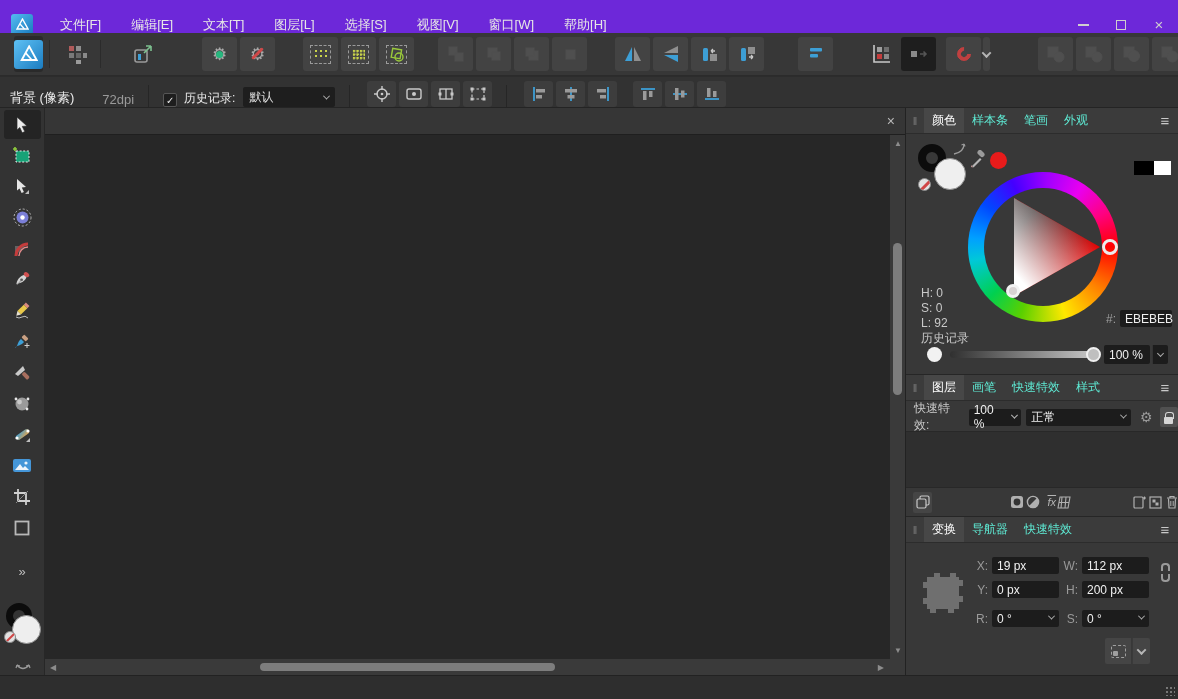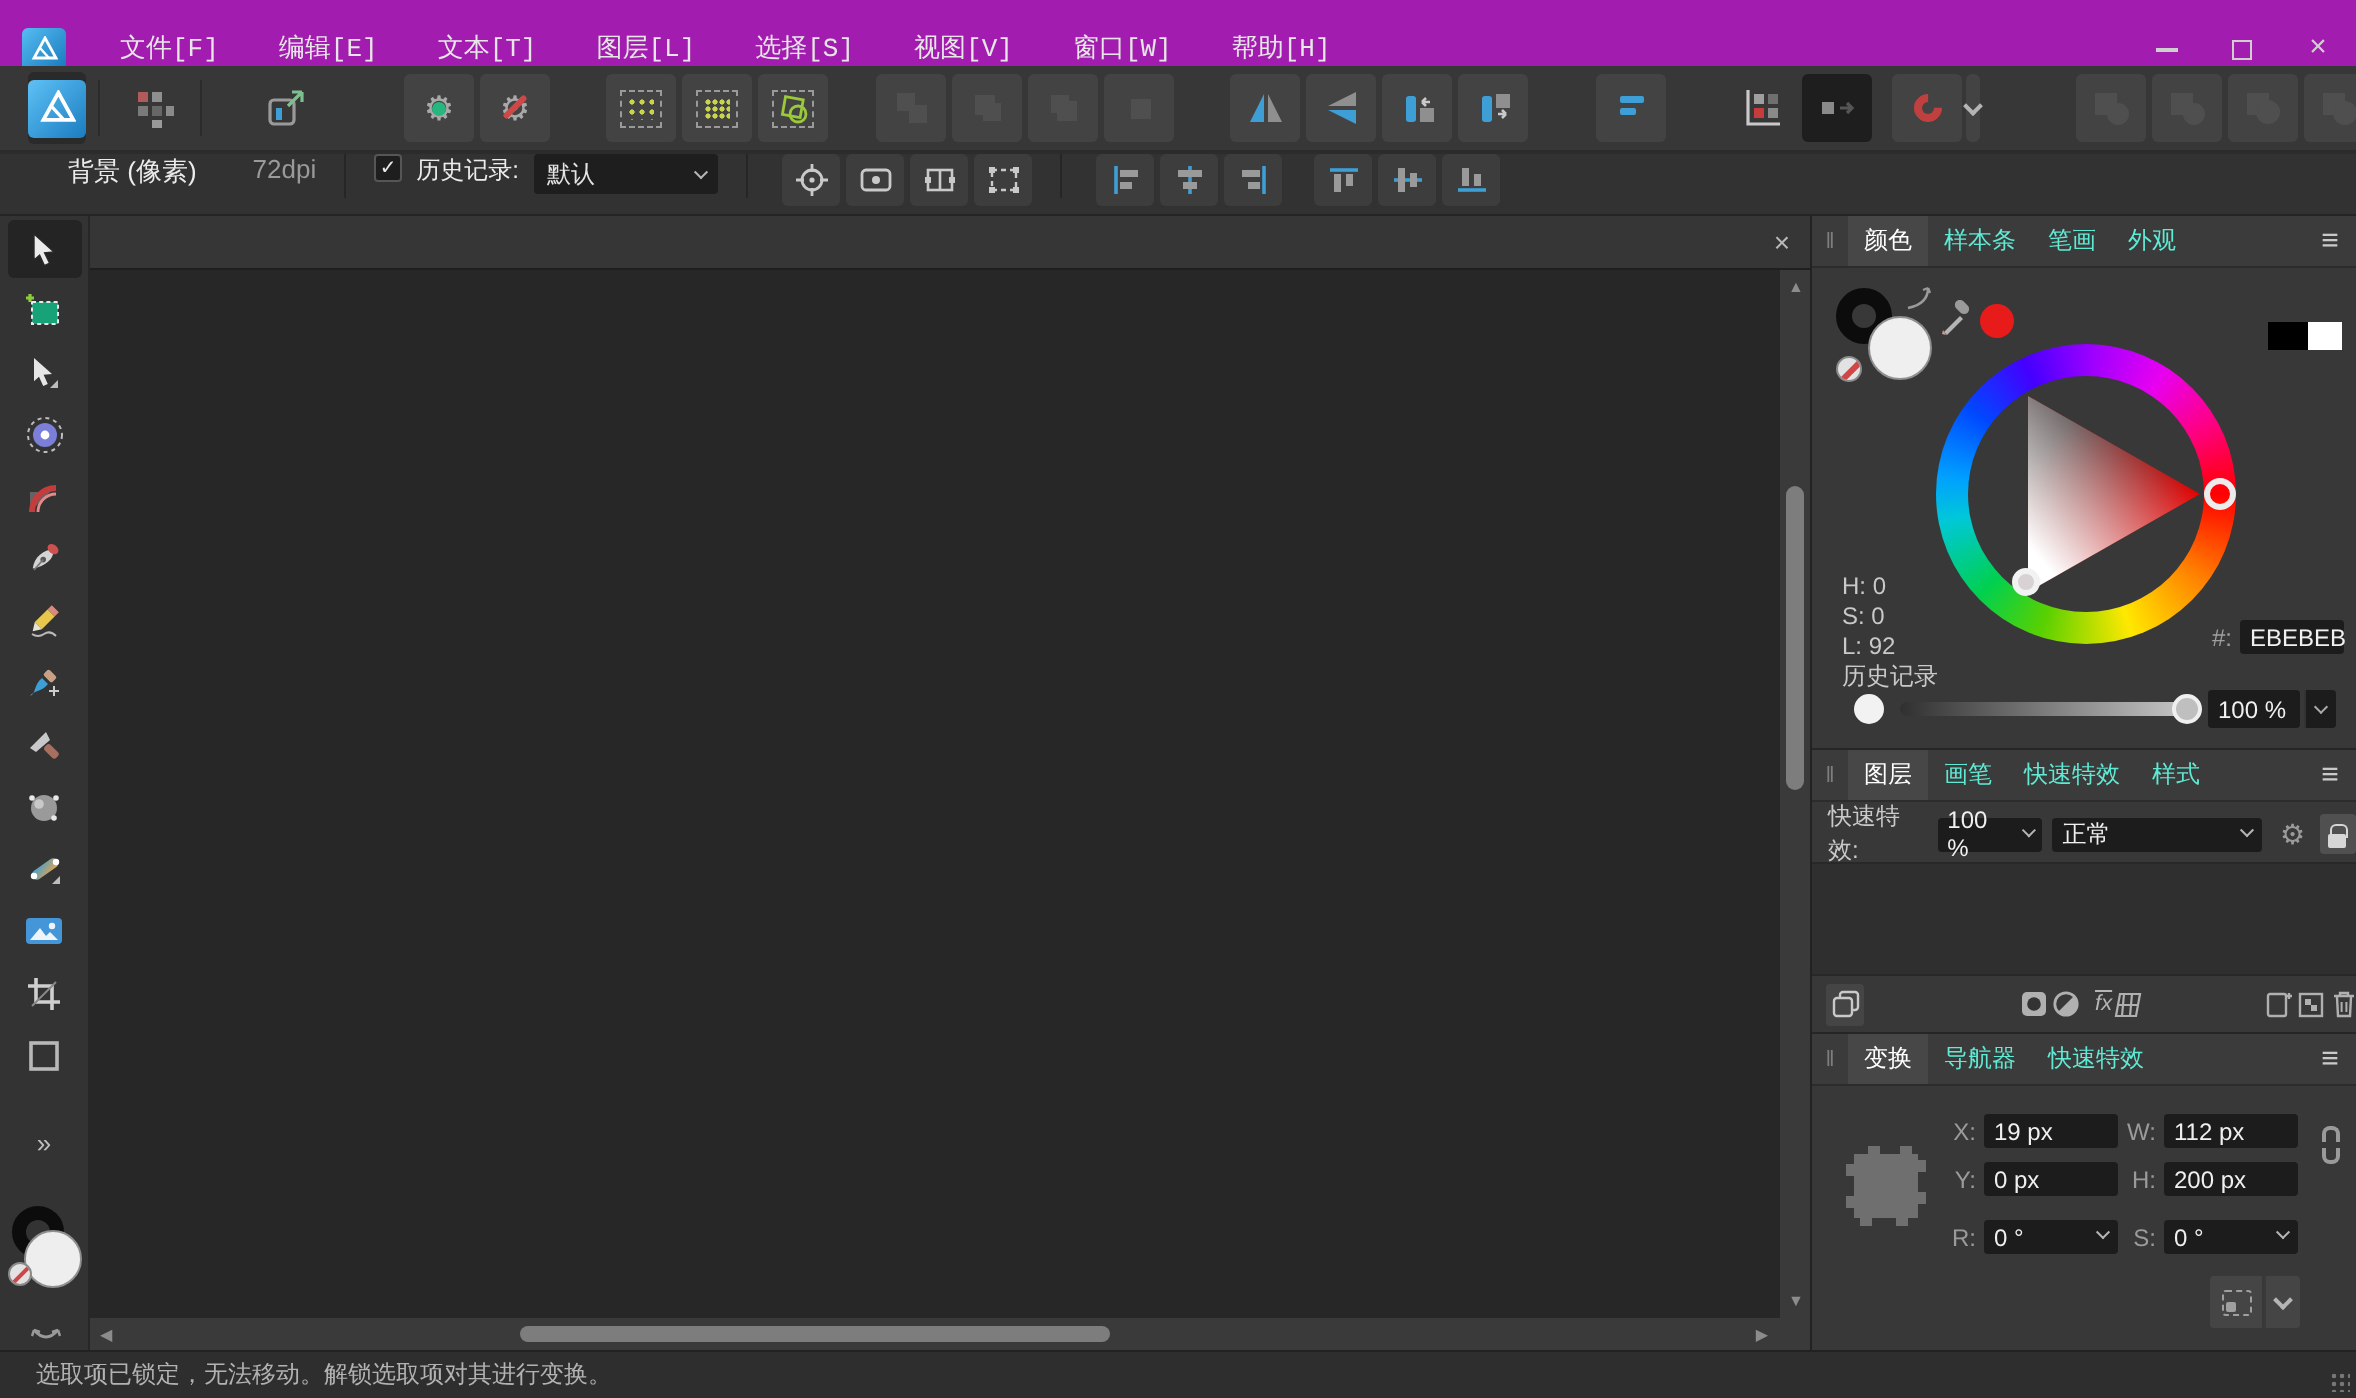--- a/index.html
+++ b/index.html
@@ -3,21 +3,21 @@
 <meta charset="utf-8">
 <style>
   * { margin:0; padding:0; box-sizing:border-box; }
   html,body { width:1178px; height:699px; overflow:hidden; }
   body {
     font-family:"Liberation Sans","DejaVu Sans",sans-serif;
     background:#2c2c2c; color:#ddd; font-size:13px; position:relative;
     -webkit-user-select:none; user-select:none;
   }
   
-  .titlebar { position:absolute; top:0; left:0; right:0; height:49px; background:#a21caf; display:flex; align-items:center;font-family:Liberation Mono, monospace; }
+  .titlebar { position:absolute; top:0; left:0; right:0; height:49px; background:#6d28d9; display:flex; align-items:center; }
   .app-logo-sm { width:22px; height:22px; margin:0 12px 0 11px; border-radius:3px; background:linear-gradient(135deg,#56bdf2 0%,#1677bc 100%); display:flex; align-items:center; justify-content:center; }
   .menu-item { padding:0 15px; height:33px; line-height:33px; color:#e6e6e6; font-size:13px; cursor:default; }
   .win-controls { margin-left:auto; display:flex; height:33px; }
   .win-btn { width:38px; height:33px; display:flex; align-items:center; justify-content:center; color:#cfcfcf; font-size:15px; }
   .glyph-min { width:11px; height:2px; background:#cfcfcf; display:block; }
   .glyph-max { width:10px; height:10px; border:1.5px solid #cfcfcf; display:block; }
   
   .toolbar { position:absolute; top:33px; left:0; right:0; height:43px; background:#373737; display:flex; align-items:center; border-bottom:1px solid #2b2b2b; }
   .tbtn { width:35px; height:34px; border-radius:3px; background:#434343; display:flex; align-items:center; justify-content:center; margin-left:3px; position:relative; flex:none; }
   .tbtn.plain { background:transparent; }
@@ -29,21 +29,21 @@
   .gear-glyph { font-size:17px; color:#a9a9a9; line-height:1; }
   .gear-dot { position:absolute; width:7px; height:7px; border-radius:50%; background:#27b77e; top:14px; left:14px; }
   .gear-slash { position:absolute; width:15px; height:3px; border-radius:2px; background:#cf4848; transform:rotate(-45deg); top:15px; left:10px; }
   .marquee { width:21px; height:19px; border:1px dashed #9a9a9a; position:relative; }
   .dotgrid { position:absolute; inset:3px; background:
       radial-gradient(circle at 2px 2px, #c9d34b 1.2px, transparent 1.4px); background-size:5px 5px; }
   .magnet-c { width:14px; height:14px; border:4.5px solid #c04040; border-radius:50%; border-top-color:transparent; transform:rotate(45deg); position:relative; }
   .chev-btn { width:17px; height:34px; border-radius:3px; background:#434343; display:flex; align-items:center; justify-content:center; margin-left:2px; }
   .caret { width:7px; height:7px; border-right:2px solid #b5b5b5; border-bottom:2px solid #b5b5b5; transform:rotate(45deg) translate(-1px,-1px); }
   
-  .contextbar { position:absolute; top:77px; left:0; right:0; height:31px; background:#323232; display:flex; align-items:flex-start; border-bottom:1px solid #242424;padding-left:24px; }
+  .contextbar { position:absolute; top:77px; left:0; right:0; height:31px; background:#323232; display:flex; align-items:flex-end; border-bottom:1px solid #242424; }
   .ctx-label { color:#ececec; font-size:13px; margin-left:10px; }
   .ctx-dpi { color:#9a9a9a; font-size:13px; margin-left:28px; }
   .csep { width:1px; height:22px; background:#262626; margin:0 14px; flex:none; }
   .checkbox { width:14px; height:14px; background:#1e1e1e; border:1px solid #565656; border-radius:2px; display:flex; align-items:center; justify-content:center; font-size:10px; color:#e8e8e8; }
   .dropdown { background:#1e1e1e; border-radius:2px; height:20px; display:flex; align-items:center; padding:0 6px; font-size:12px; color:#e3e3e3; }
   .dropdown .caret { width:5px; height:5px; border-width:1.5px; margin-left:auto; }
   .cbtn { width:29px; height:26px; border-radius:3px; background:#3d3d3d; display:flex; align-items:center; justify-content:center; margin-left:3px; flex:none; }
   
   .tools { position:absolute; left:0; top:108px; bottom:24px; width:45px; background:#333333; border-right:1px solid #272727; }
   .tool { width:37px; height:29px; margin:2px auto 0; display:flex; align-items:center; justify-content:center; border-radius:3px; }
@@ -722,15 +722,14 @@
     <span class="tf-btn">
         <span class="tf-btn-ic"></span>
       </span>
     <span class="tf-chev">
         <span class="caret"></span>
       </span>
   </div>
 </div>
 
 <div class="statusbar">
-  <span class="status-msg">选取项已锁定，无法移动。解锁选取项对其进行变换。</span>
   <span class="size-grip"></span>
 </div>
 
 </body></html>

